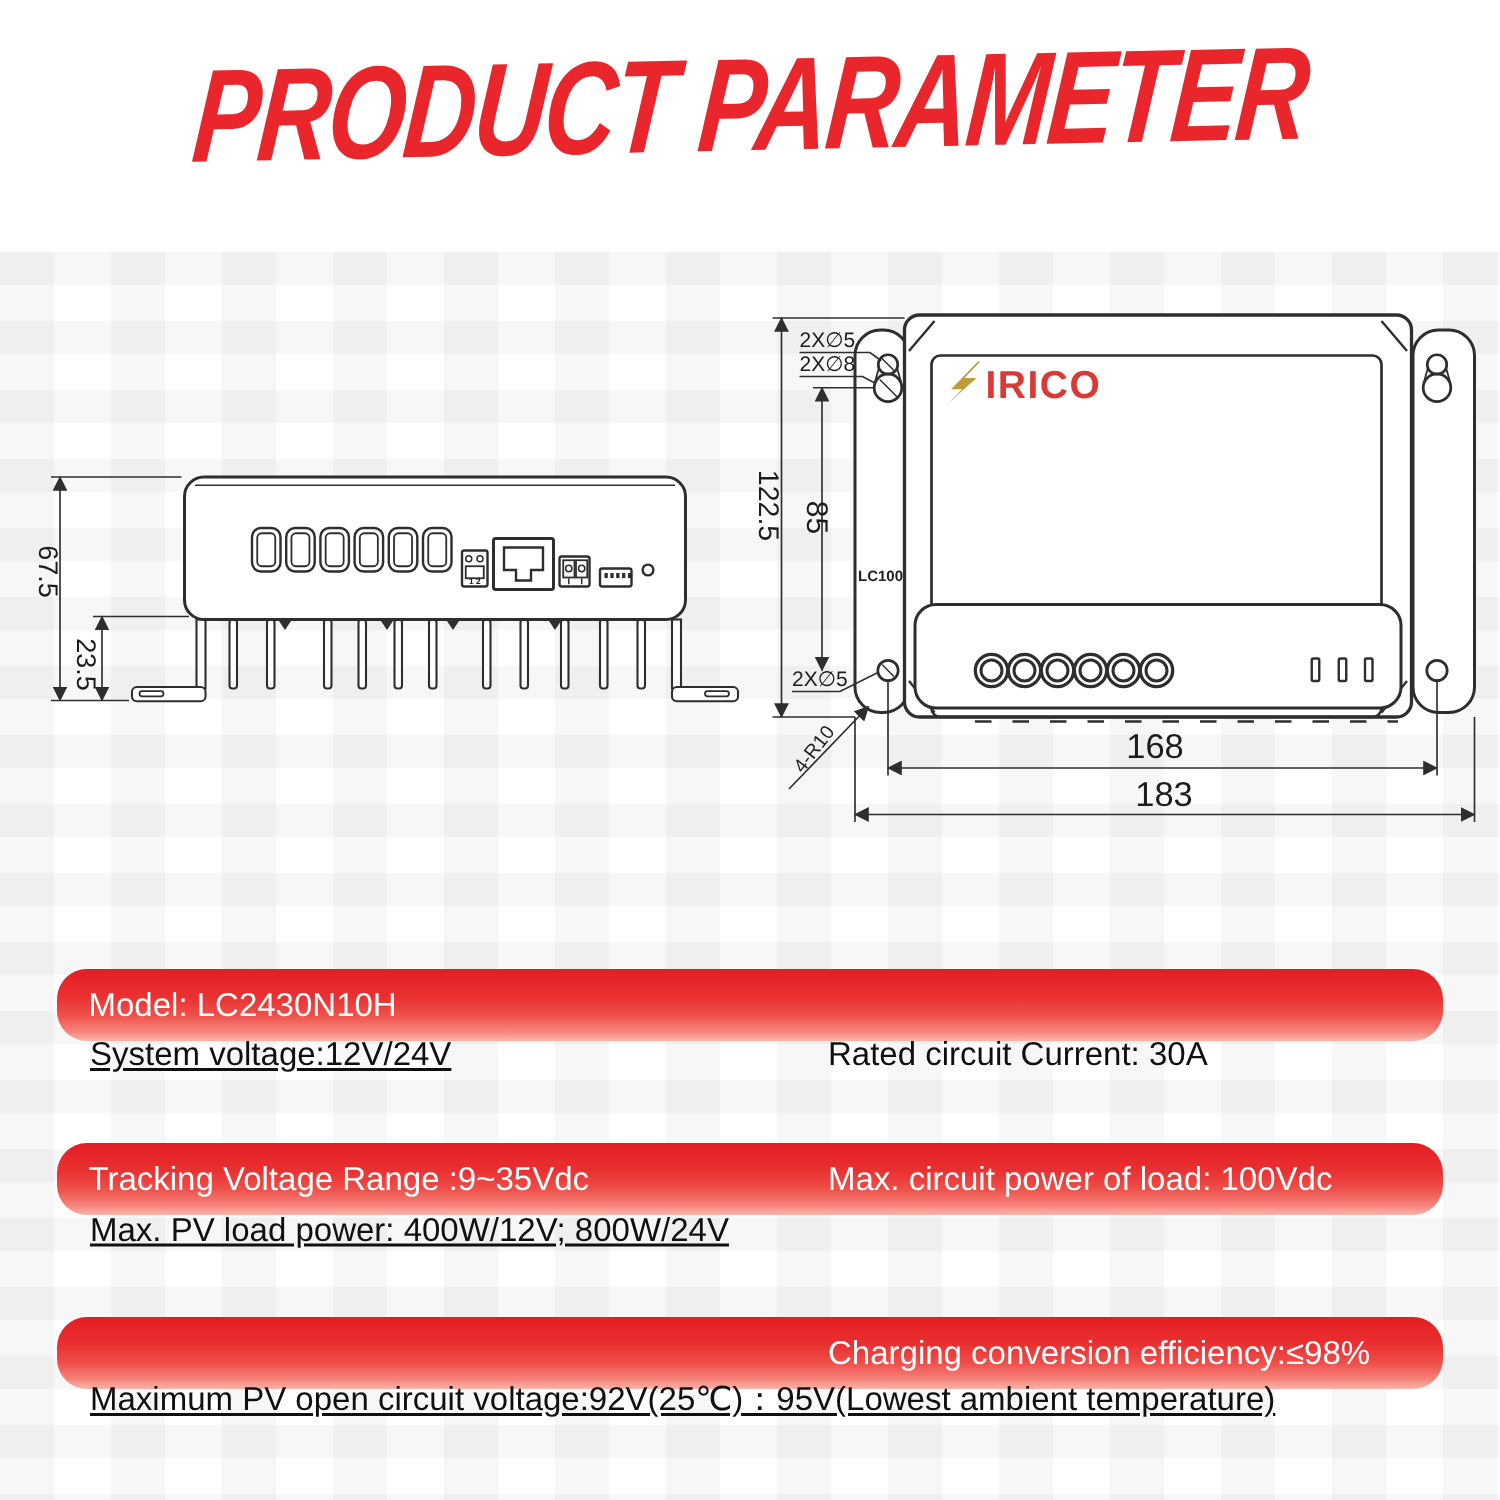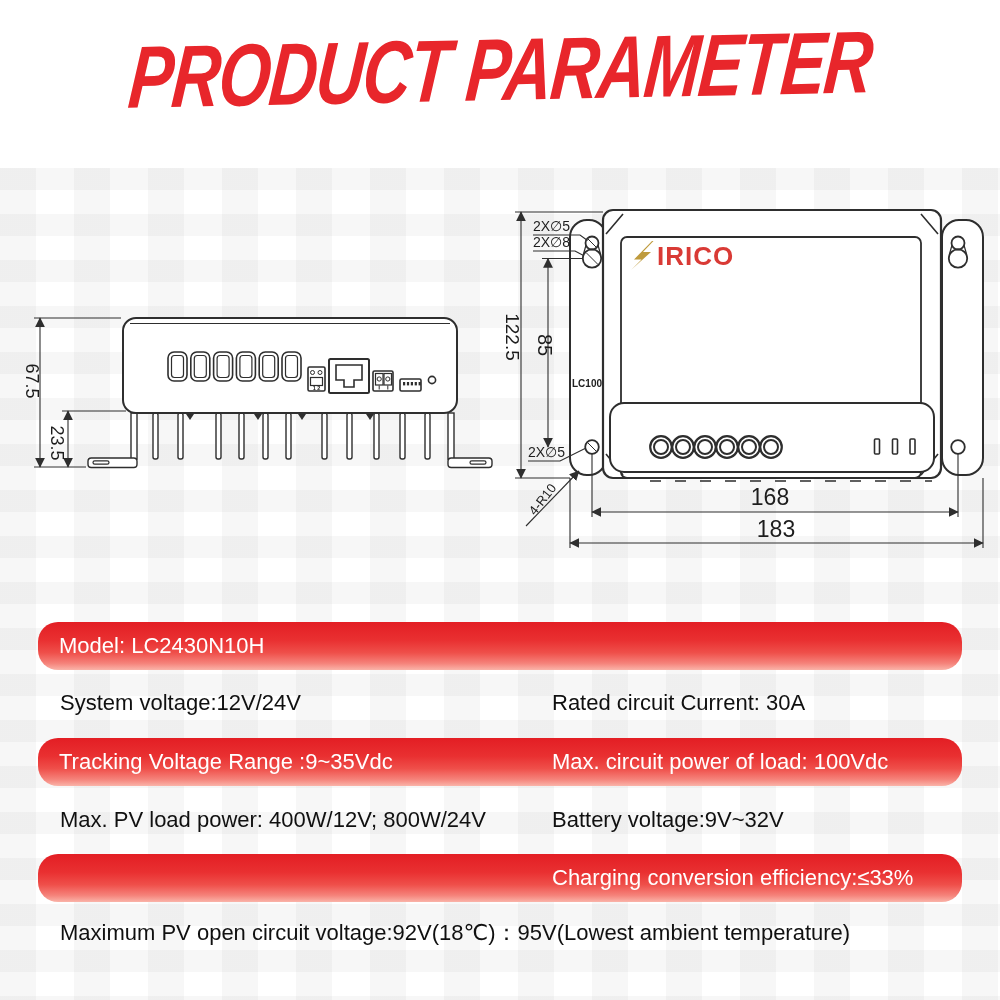--- a/index.html
+++ b/index.html
@@ -21,26 +21,26 @@
   .s16n{stroke:#2e2e2e;stroke-width:1.6;fill:none;}
   .s12n{stroke:#2e2e2e;stroke-width:1.2;fill:none;}
   .s10n{stroke:#2e2e2e;stroke-width:1;fill:none;}
   .fin{stroke:#2e2e2e;stroke-width:1.4;fill:#fff;}
   .dim{stroke:#2e2e2e;stroke-width:1.1;fill:none;}
   .dimtxt{font-family:"Liberation Sans",sans-serif;fill:#1d1d1d;}
   .tri{fill:#2e2e2e;stroke:none;}
   .table-zone{position:absolute;left:0;top:0;width:1000px;height:1000px;z-index:3;}
   .red-row{position:absolute;left:38px;width:924px;height:48px;border-radius:20px;
     background:linear-gradient(180deg,#e31e24 0%,#e93031 38%,#ef4f4a 64%,#f5827a 86%,#fab4a9 100%);
-    display:flex;align-items:center;color:#fff;font-size:22px;}
+    display:flex;align-items:center;color:#fff;font-size:22px;margin-top:24px;}
   .red-row .lcell{margin-left:21px;}
   .red-row .rcell{position:absolute;left:514px;}
   .white-row{position:absolute;left:0;width:1000px;height:26px;line-height:26px;
     color:#101010;font-size:22px;}
-  .white-row .lcell{position:absolute;left:60px;white-space:nowrap;}
+  .white-row .lcell{position:absolute;left:60px;white-space:nowrap;text-decoration:underline;}
   .white-row .rcell{position:absolute;left:552px;white-space:nowrap;}
 </style>
 </head>
 <body>
 
 <div class="stage">
 
   <div class="watermark"></div>
 
   <div class="title">PRODUCT PARAMETER</div>
@@ -259,25 +259,24 @@
       <span class="rcell">Rated circuit Current: 30A</span>
     </div>
 
     <div class="red-row" style="top:738px">
       <span class="lcell">Tracking Voltage Range :9~35Vdc</span>
       <span class="rcell">Max. circuit power of load: 100Vdc</span>
     </div>
 
     <div class="white-row" style="top:807px">
       <span class="lcell">Max. PV load power: 400W/12V; 800W/24V</span>
-      <span class="rcell">Battery voltage:9V~32V</span>
     </div>
 
     <div class="red-row" style="top:854px">
-      <span class="rcell">Charging conversion efficiency:≤33%</span>
+      <span class="rcell">Charging conversion efficiency:≤98%</span>
     </div>
 
     <div class="white-row" style="top:920px">
-      <span class="lcell">Maximum PV open circuit voltage:92V(18℃)：95V(Lowest ambient temperature)</span>
+      <span class="lcell">Maximum PV open circuit voltage:92V(25℃)：95V(Lowest ambient temperature)</span>
     </div>
 
   </div>
 </div>
 
 </body></html>

